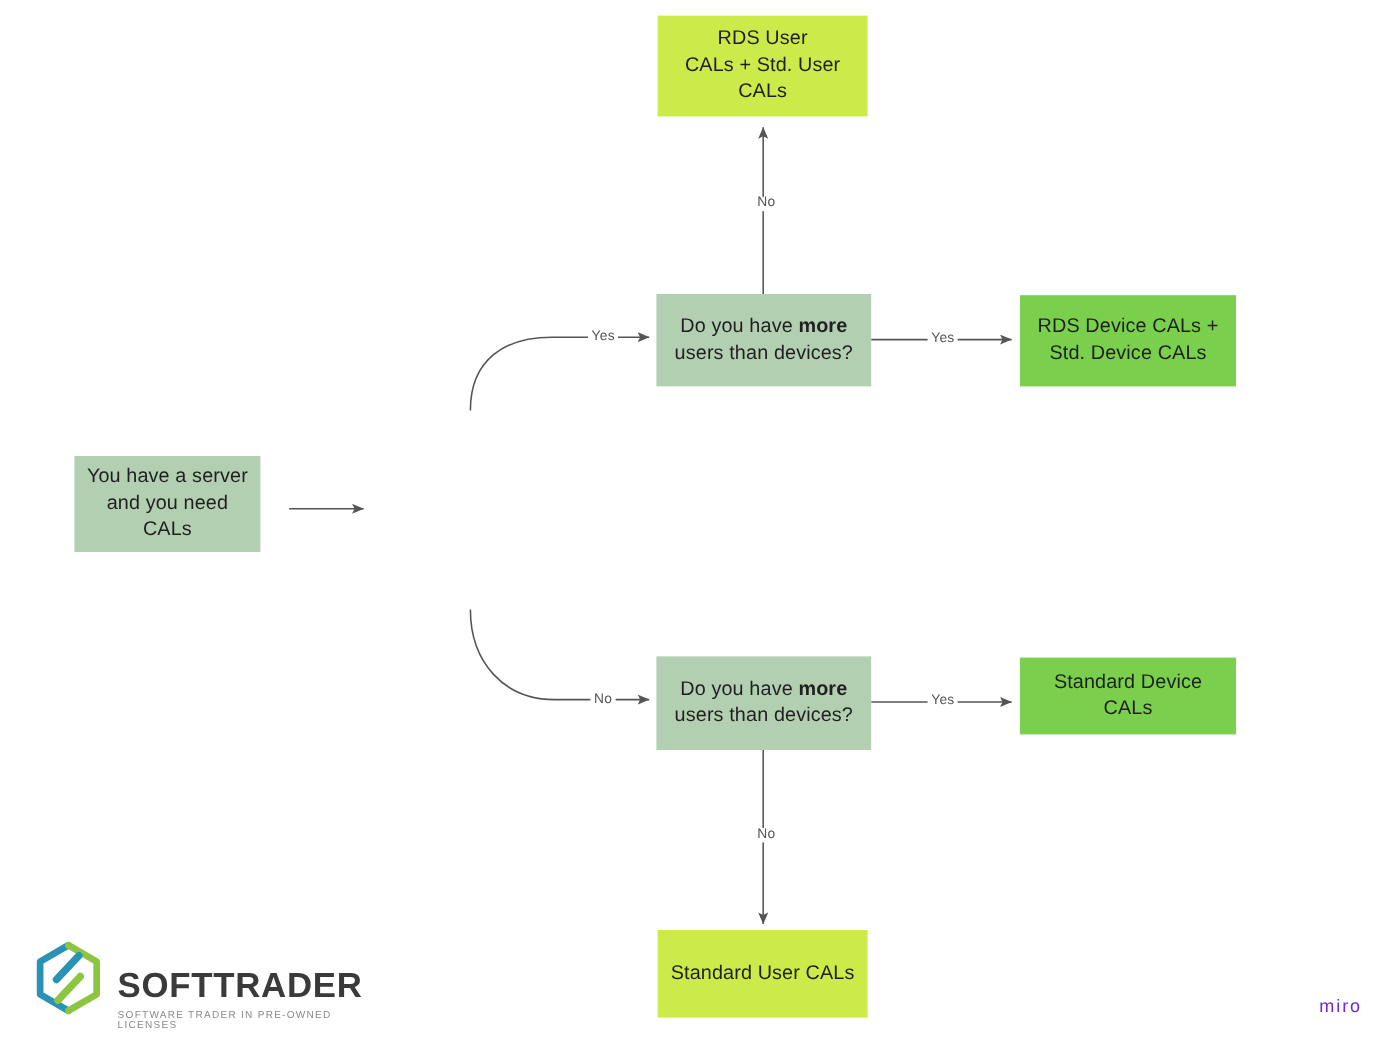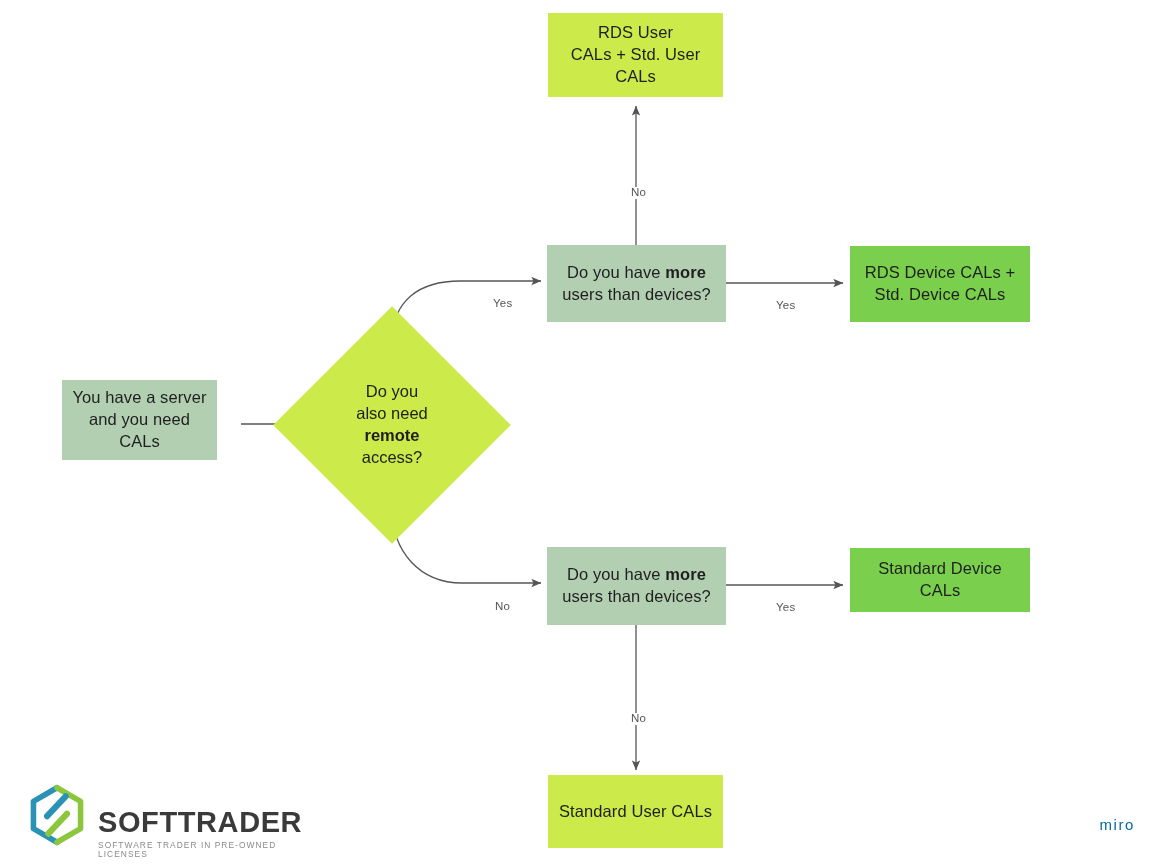--- a/index.html
+++ b/index.html
@@ -72,21 +72,20 @@
 
   .edge-label {
     position: absolute;
     font-size: 11.5px;
     color: #555555;
     background: #ffffff;
     padding: 0 3px;
     line-height: 1;
     letter-spacing: 0.2px;
     white-space: nowrap;
-    margin-top: 23px;
   }
 
   
   #logo {
     position: absolute;
     left: 26px;
     top: 782px;
     width: 300px;
     height: 66px;
     display: flex;
@@ -106,24 +105,24 @@
     font-size: 8.4px;
     letter-spacing: 1.05px;
     color: #8a8a8a;
     margin-top: 4px;
     line-height: 1;
   }
 
   #miro {
     position: absolute;
     right: 20px;
-    bottom: 32px;
+    bottom: 18px;
     font-size: 15px;
     letter-spacing: 1.6px;
-    color: #0369a1;
+    color: #6d28d9;
     margin-left: 36px;
   }
 </style>
 </head>
 <body>
 
 <div id="canvas">
 
   <svg class="edges" viewBox="0 0 1155 865">
     <defs>
@@ -169,29 +168,20 @@
     </span>
   </div>
 
   <div class="node box-sage" style="left:62px; top:380px; width:155px; height:80px;">
     <span class="txt">
       <span>You have a server</span><br>
       <span>and you need CALs</span>
     </span>
   </div>
 
-  <div class="diamond-wrap" style="left:308px; top:341px; width:168px; height:168px;">
-    <div class="diamond" style="left:0; top:0;"></div>
-    <div class="diamond-label">
-      <span>Do you</span><br>
-      <span>also need</span><br>
-      <b>remote</b><br>
-      <span>access?</span>
-    </div>
-  </div>
 
   <div class="node box-sage" style="left:547px; top:547px; width:179px; height:78px;">
     <span class="txt">
       <span>Do you have </span><b>more</b><br>
       <span>users than devices?</span>
     </span>
   </div>
 
   <div class="node box-green" style="left:850px; top:548px; width:180px; height:64px;">
     <span class="txt">

